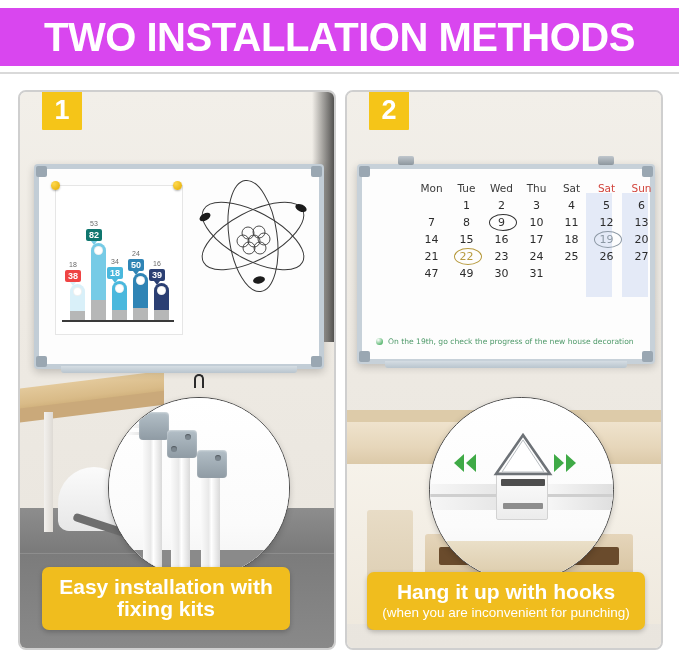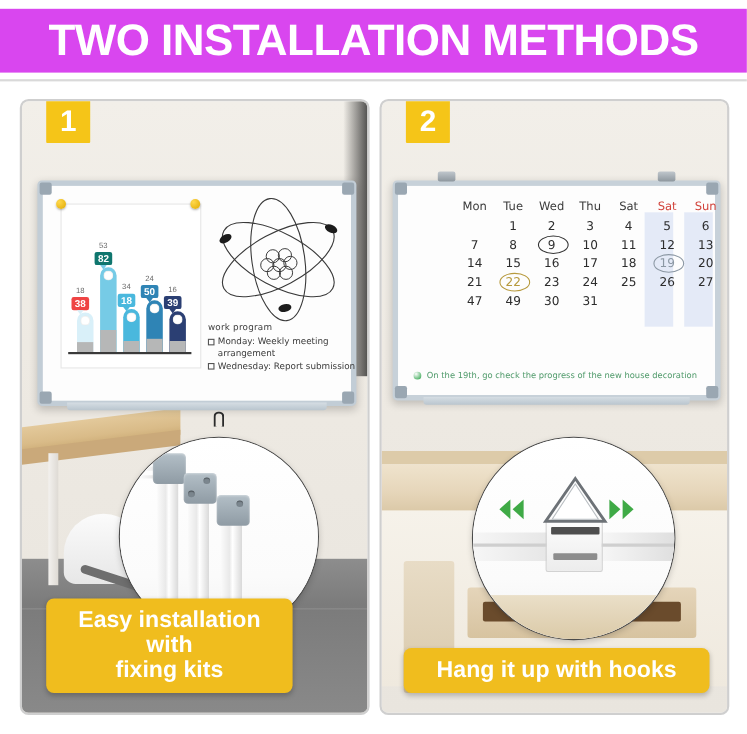--- a/index.html
+++ b/index.html
@@ -161,21 +161,21 @@
   .clip{ position:absolute; background:linear-gradient(180deg,#b3bfc7,#8f9ba4);
     border-radius:4px; box-shadow:inset 0 1px 2px rgba(255,255,255,.4); }
   .clip-hole{ position:absolute; width:6px; height:6px; border-radius:50%;
     background:#7b868e; box-shadow:inset 0 1px 1px rgba(0,0,0,.35); }
   .arrow-grp{ position:absolute; display:flex; gap:2px; }
   .arr{ width:0; height:0; border-top:9px solid transparent; border-bottom:9px solid transparent; }
   .arr-l{ border-right:10px solid #3faa46; }
   .arr-r{ border-left:10px solid #3faa46; }
 
   
-  .caption{ position:absolute; left:22px; bottom:18px; width:224px;
+  .caption{ position:absolute; left:22px; bottom:18px; width:248px;
     background:#f0bd1e; color:#ffffff; border-radius:7px; text-align:center;
     padding:9px 8px; z-index:45; box-shadow:0 2px 5px rgba(0,0,0,.22); }
   .cap-main{ font-size:21px; font-weight:bold; line-height:1.08; }
   .cap-sub{ font-size:13.5px; line-height:1.2; margin-top:1px; }
   .caption.right{ left:20px; width:278px; }
 </style>
 </head>
 <body>
 
 <div class="header-banner">
@@ -263,35 +263,20 @@
             <circle cx="79" cy="62" r="6"></circle>
               <circle cx="64" cy="71" r="6"></circle>
             <circle cx="75" cy="71" r="6"></circle>
           </g>
           <ellipse cx="20" cy="40" rx="6" ry="3.5" fill="#1c1c1c" transform="rotate(-30 20 40)"></ellipse>
           <ellipse cx="116" cy="31" rx="6" ry="3.5" fill="#1c1c1c" transform="rotate(25 116 31)"></ellipse>
           <ellipse cx="74" cy="103" rx="6" ry="3.5" fill="#1c1c1c" transform="rotate(-12 74 103)"></ellipse>
         </svg>
       </div>
 
-      <div class="wp">
-        <div class="wp-title">work program</div>
-        <div class="wp-row">
-          <span class="wp-box"></span>
-          <span>Monday: Weekly meeting</span>
-        </div>
-        <div class="wp-row">
-          <span style="width:6px;flex:none"></span>
-          <span>arrangement</span>
-        </div>
-        <div class="wp-row">
-          <span class="wp-box"></span>
-          <span>Wednesday: Report submission</span>
-        </div>
-      </div>
 
     </div>
     <div class="wb-corner c-tl"></div>
     <div class="wb-corner c-tr"></div>
     <div class="wb-corner c-bl"></div>
     <div class="wb-corner c-br"></div>
     <div class="wb-tray"></div>
   </div>
 
   <div style="position:absolute;left:174px;top:282px;width:10px;height:14px;border:2px solid #2b2b2b;border-bottom:none;border-radius:6px 6px 0 0;"></div>
@@ -436,14 +421,15 @@
     <div class="arrow-grp" style="left:124px;top:56px;">
       <div class="arr arr-r"></div>
       <div class="arr arr-r"></div>
     </div>
   </div>
 
   <div class="step-badge">2</div>
 
   <div class="caption right">
     <div class="cap-main">Hang it up with hooks</div>
+    <div class="cap-sub">(when you are inconvenient for punching)</div>
   </div>
 </div>
 
 </body></html>

